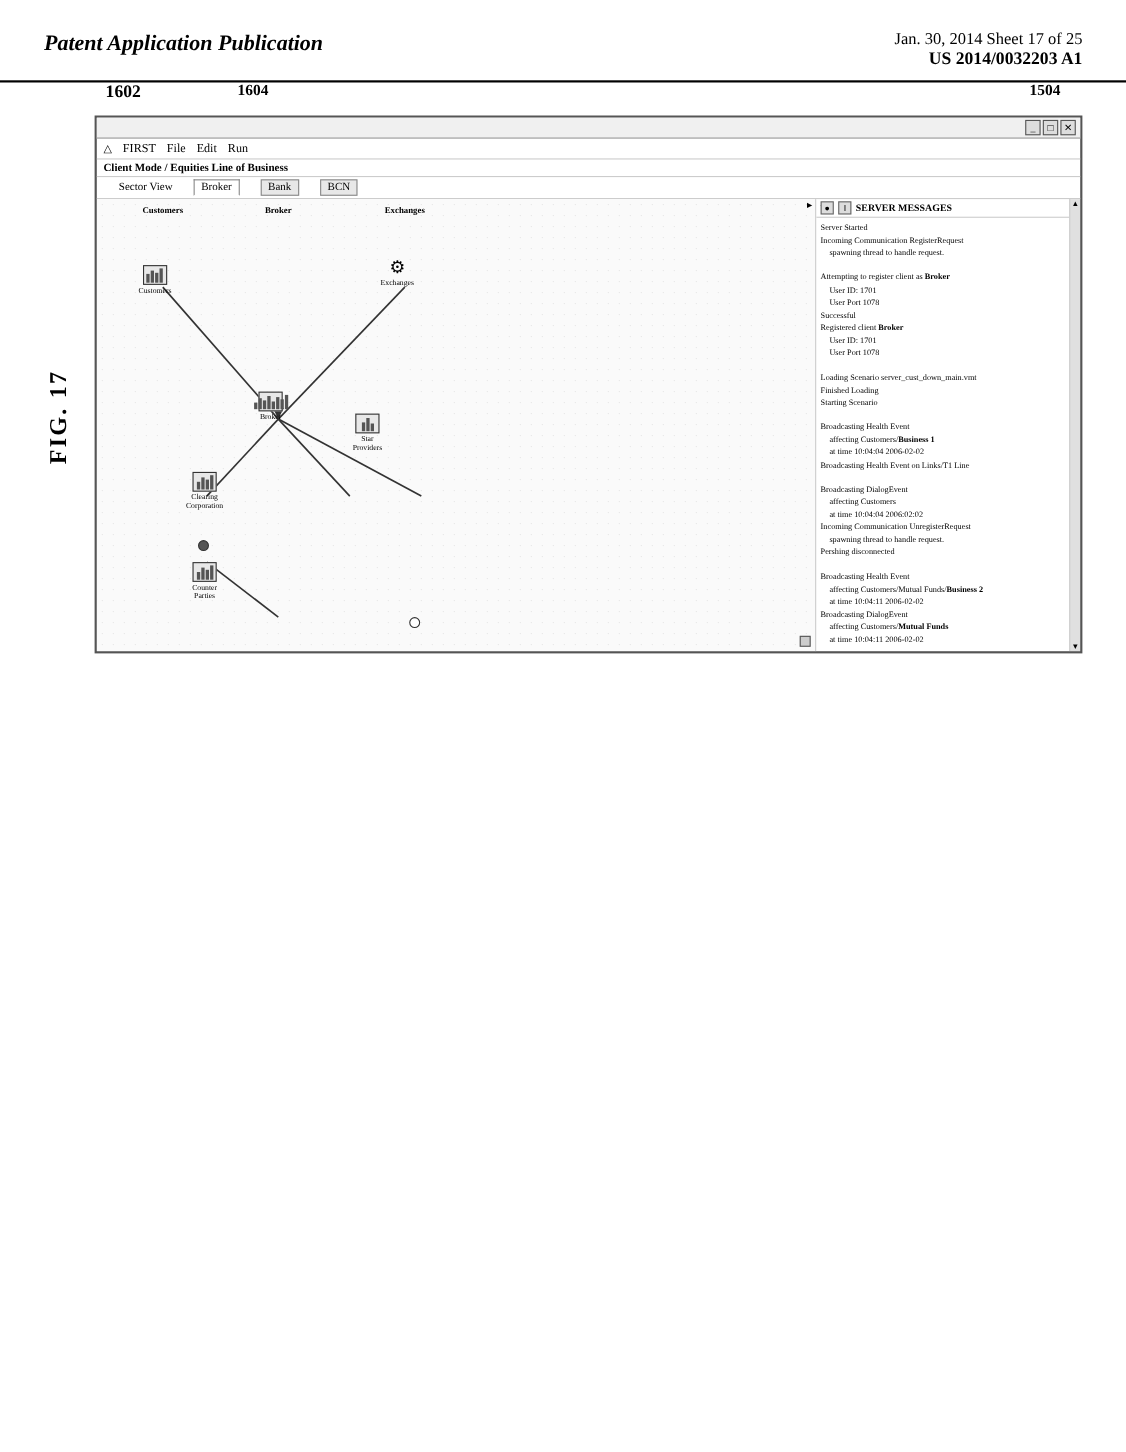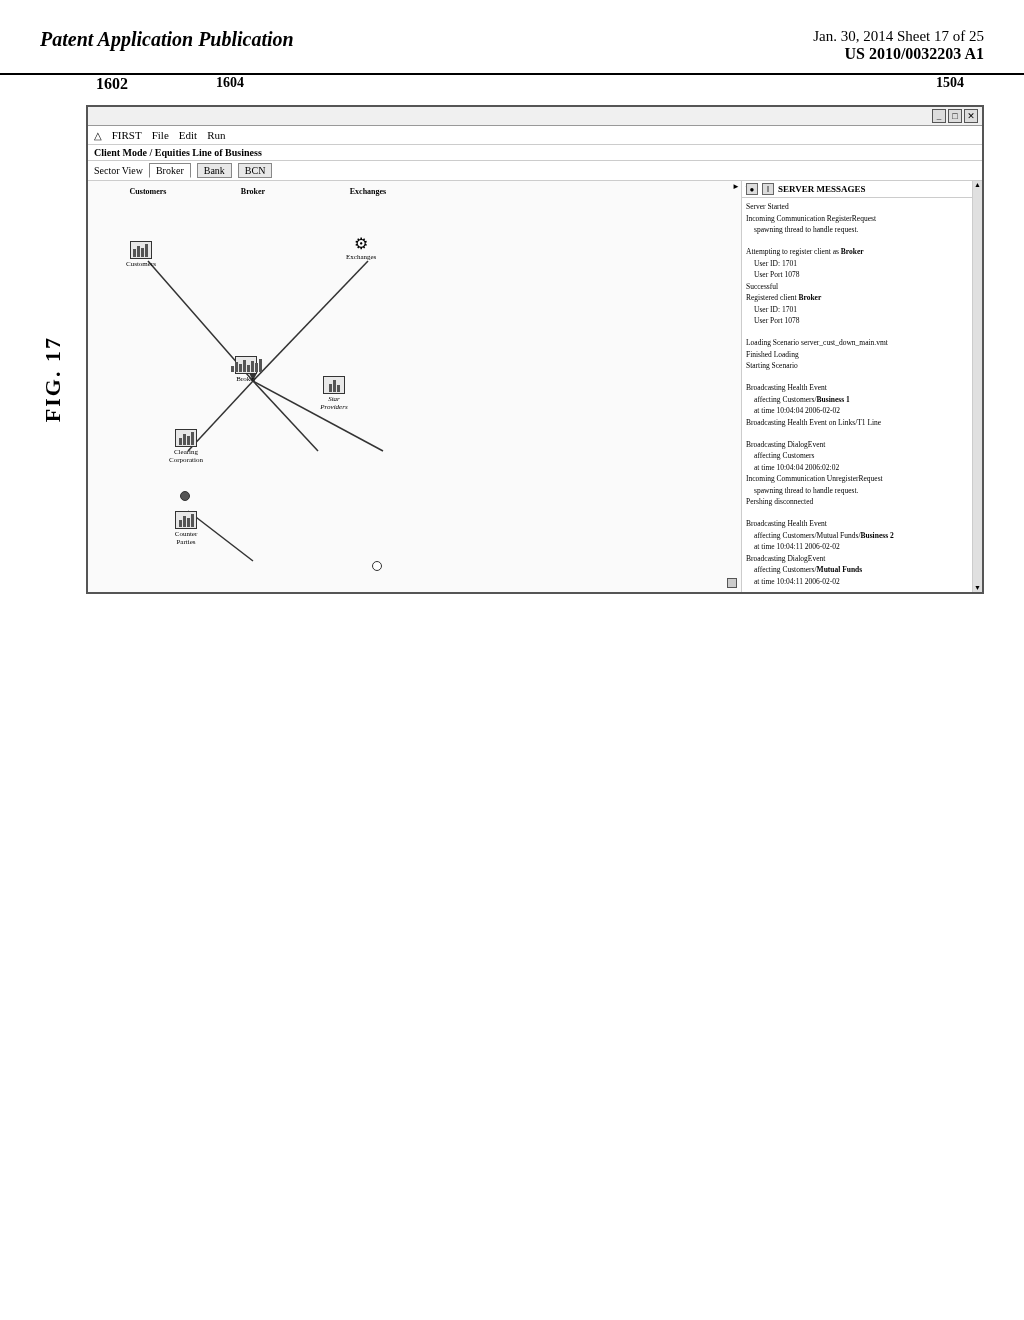--- a/index.html
+++ b/index.html
@@ -116,24 +116,24 @@
       padding: 2px 6px;
       font-size: 10px;
       font-weight: bold;
       border-bottom: 1px solid #ccc;
     }
 
     
     .toolbar {
       display: flex;
       align-items: center;
-      padding: 2px 6px;
+      padding: 2px 20px;
       border-bottom: 1px solid #ccc;
       font-size: 10px;
-      gap: 6px;
+      gap: 19px;
     }
     .toolbar-label {
       font-size: 10px;
     }
     .tab-btn {
       padding: 1px 6px;
       border: 1px solid #888;
       font-size: 10px;
       background: #e8e8e8;
       cursor: pointer;
@@ -335,21 +335,21 @@
       left: 1px;
     }
   </style>
 </head>
 <body>
 
 <div class="header">
   <div class="header-left">Patent Application Publication</div>
   <div class="header-right">
     <div class="date-sheet">Jan. 30, 2014     Sheet 17 of 25</div>
-    <div class="patent-num">US 2010/0032203 A1</div>
+    <div class="patent-num">US 2014/0032203 A1</div>
   </div>
 </div>
 
 <div class="main-content">
 
   <div class="fig-label">FIG. 17</div>
 
   <div style="position:relative; flex:1;">
     <div class="ref-label" style="top:-30px; left:10px; font-size:16px;">1602</div>
     <div class="ref-label" style="top:-30px; left:130px; font-size:14px;">1604</div>
@@ -454,21 +454,21 @@
               </div>
 
               <div class="node" style="left:228px; top:195px;">
                 <div class="node-icon">
                   <div class="node-bars">
                     <div class="node-bar" style="height:8px;"></div>
                     <div class="node-bar" style="height:12px;"></div>
                     <div class="node-bar" style="height:7px;"></div>
                   </div>
                 </div>
-                <span class="node-label" style="white-space:normal; width:36px;font-style:italic;">Star Providers</span>
+                <span class="node-label" style="white-space:normal; width:36px;">Star Providers</span>
               </div>
 
               <div class="node" style="left:78px; top:330px;">
                 <div class="node-icon">
                   <div class="node-bars">
                     <div class="node-bar" style="height:7px;"></div>
                     <div class="node-bar" style="height:11px;"></div>
                     <div class="node-bar" style="height:9px;"></div>
                     <div class="node-bar" style="height:13px;"></div>
                   </div>

